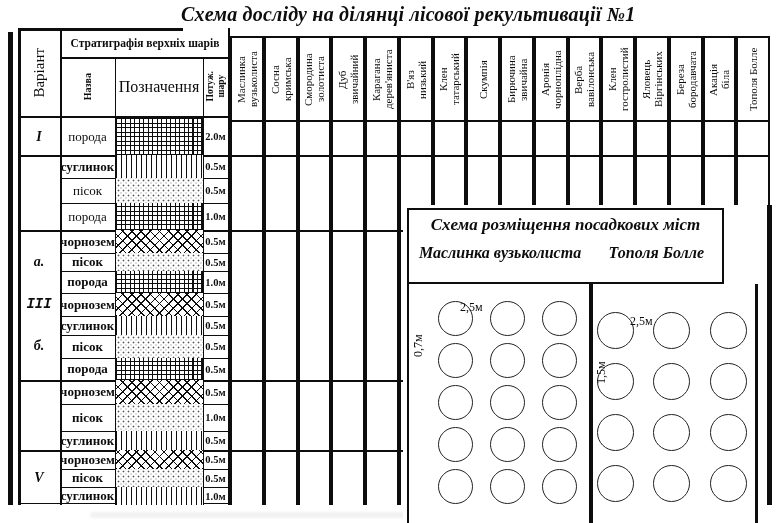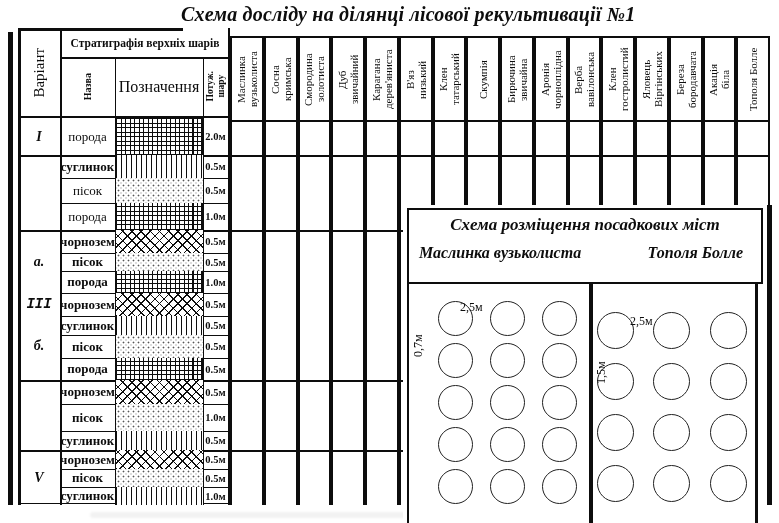--- a/index.html
+++ b/index.html
@@ -29,21 +29,21 @@
   .tcell{position:absolute;display:flex;align-items:center;justify-content:center;font-weight:bold;font-size:10.5px;z-index:3}
   .rowline{position:absolute;left:60px;width:170px;height:1px;background:#0d0d0d;z-index:3}
   .gline{position:absolute;left:18px;width:212px;background:#0d0d0d;z-index:3}
   .patt{position:absolute;left:116px;width:87px;background-color:#fff;z-index:3}
   .patt-grid{background-image:repeating-linear-gradient(0deg,#0d0d0d 0,#0d0d0d 1px,transparent 1px,transparent 4.5px),repeating-linear-gradient(90deg,#0d0d0d 0,#0d0d0d 1px,transparent 1px,transparent 4.5px)}
   .patt-vlines{background-image:repeating-linear-gradient(90deg,#0d0d0d 0,#0d0d0d 1.2px,transparent 1.2px,transparent 5px)}
   .patt-dots{background-image:radial-gradient(#555 .8px,transparent 1.1px),radial-gradient(#777 .7px,transparent 1px);background-size:5px 5px;background-position:0 0,2.5px 2.5px}
   .patt-cross{background-image:repeating-linear-gradient(45deg,#0d0d0d 0,#0d0d0d 1.1px,transparent 1.1px,transparent 6.5px),repeating-linear-gradient(-45deg,#0d0d0d 0,#0d0d0d 1.1px,transparent 1.1px,transparent 6.5px)}
   
   #inset{position:absolute;left:403px;top:205px;width:369px;height:318px;background:#fff;z-index:5;overflow:hidden}
-  .ibox{position:absolute;left:4px;top:3px;width:356px;height:76px;border:2.5px solid #0d0d0d;background:#fff}
+  .ibox{position:absolute;left:4px;top:3px;width:317px;height:76px;border:2.5px solid #0d0d0d;background:#fff}
   .ititle{margin-top:5px;text-align:center;font-size:17px;font-weight:bold;font-style:italic}
   .ilabels{display:flex;justify-content:space-between;margin-top:9px;padding:0 18px 0 10px;font-size:16px;font-weight:bold;font-style:italic}
   .lbox{position:absolute;left:4px;top:79px;width:184px;height:239px;border-left:2.5px solid #0d0d0d;border-right:2.5px solid #0d0d0d}
   .rbox{position:absolute;left:188px;top:79px;width:167px;height:239px;border-left:2.5px solid #0d0d0d;border-right:3px solid #0d0d0d}
   .redge{position:absolute;left:364px;top:0;width:5px;height:300px;background:#0d0d0d}
   .circle{position:absolute;border:1.4px solid #222;border-radius:50%;background:#fff}
   .dim{position:absolute;font-size:12px;white-space:nowrap}
   .smudge{position:absolute;left:90px;top:512px;width:460px;height:6px;background:rgba(0,0,0,.05);border-radius:3px;filter:blur(1px)}
 </style>
 </head>

